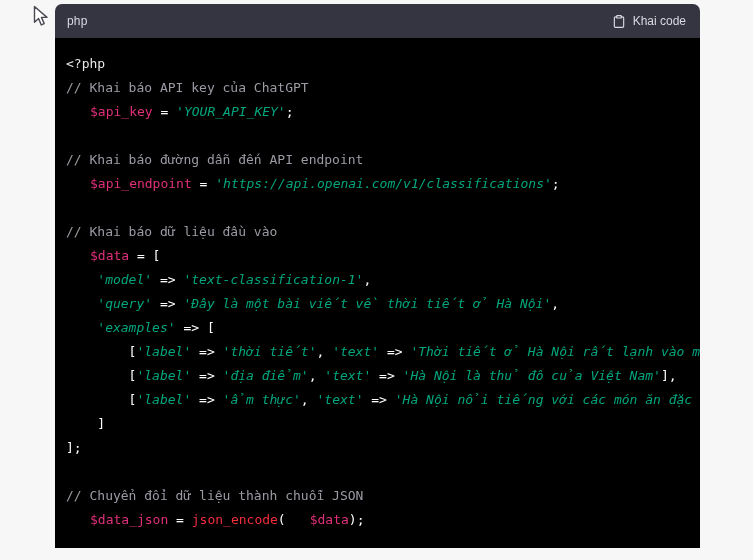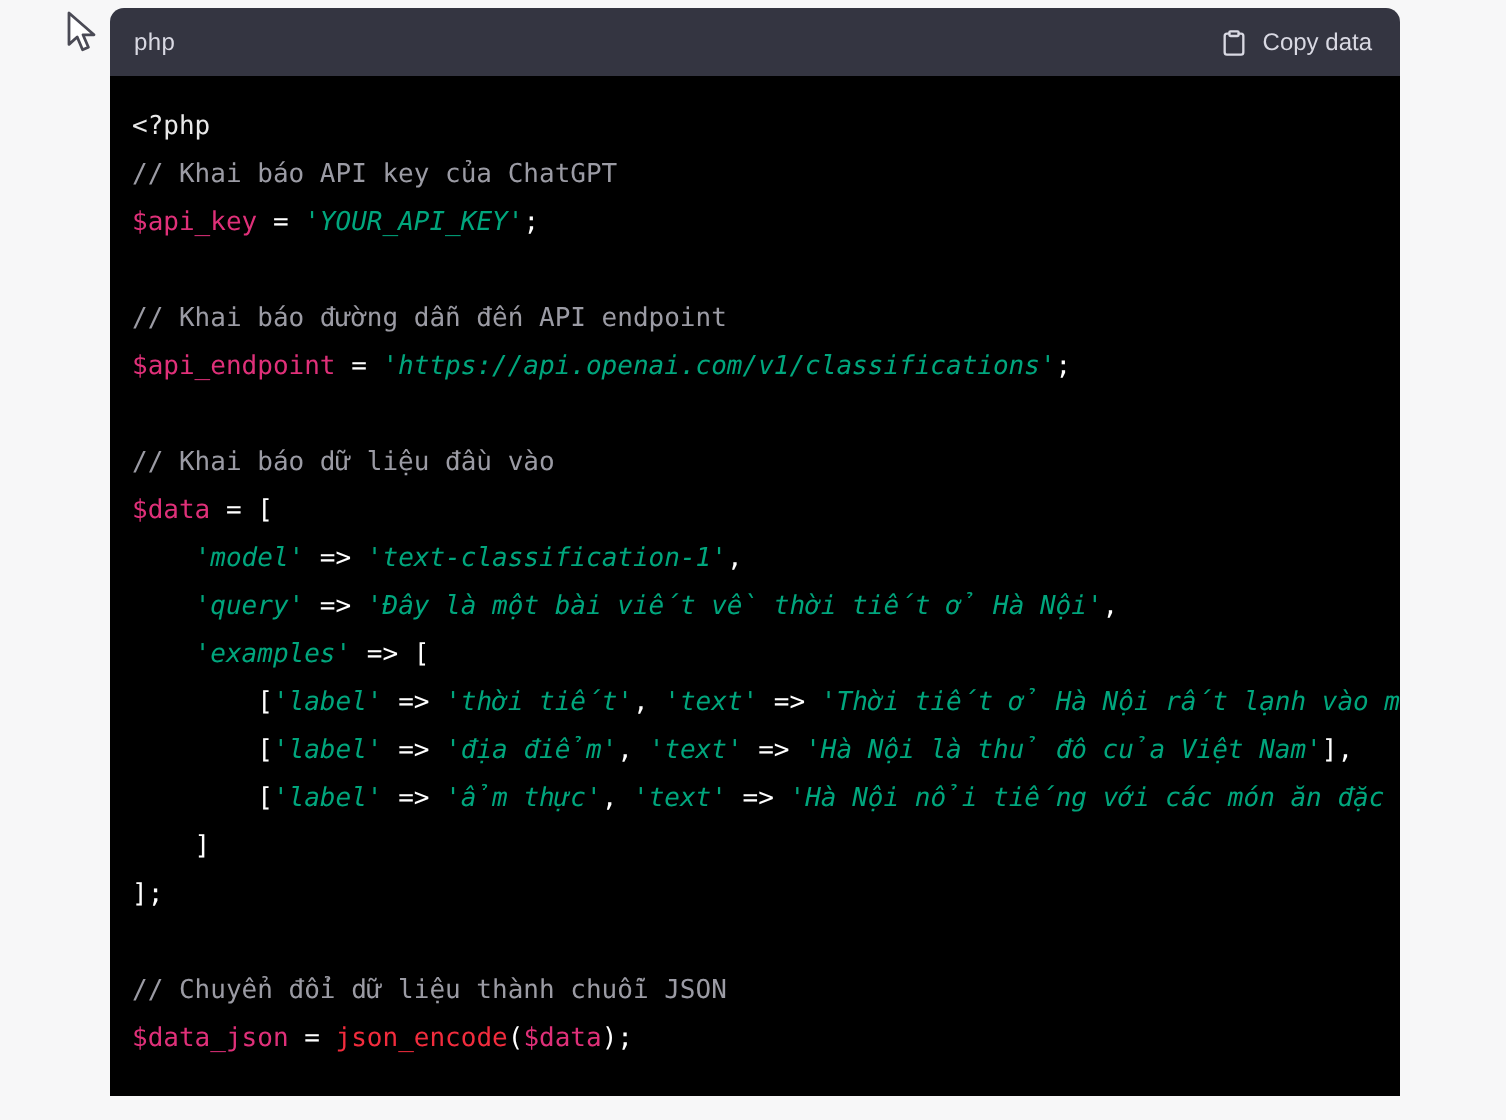--- a/index.html
+++ b/index.html
@@ -63,21 +63,21 @@
     font-family: "DejaVu Sans Mono", "Liberation Mono", monospace;
     font-size: 13px;
     line-height: 24px;
     min-height: 24px;
     white-space: pre;
     color: var(--c-plain, #fff);
   }
   .tok-plain    { color: var(--c-plain, #ffffff); }
   .tok-meta     { color: var(--c-meta, #e8e8e8); }
   .tok-comment  { color: var(--c-comment, #9b9ba4); }
-  .tok-variable { color: var(--c-variable, #df3079); }
+  .tok-variable { color: var(--c-variable, #df3079); margin-left: 24px; }
   .tok-string   { color: var(--c-string, #00a67d); font-style: italic; }
   .tok-function { color: var(--c-function, #f22c3d); text-align: center; }
 
   .mouse-cursor {
     position: absolute;
     left: 33px; top: 5px;
     z-index: 10;
     pointer-events: none;
   }
 </style>
@@ -91,17 +91,17 @@
 <div class="code-block">
   <div class="code-header">
     <span class="lang-label">php</span>
     <button class="copy-btn">
       <span>
         <svg width="14" height="15" viewBox="0 0 24 24" fill="none" stroke="currentColor" stroke-width="2" stroke-linecap="round" stroke-linejoin="round">
           <path d="M16 4h2a2 2 0 0 1 2 2v14a2 2 0 0 1-2 2H6a2 2 0 0 1-2-2V6a2 2 0 0 1 2-2h2"></path>
           <rect x="8" y="2" width="8" height="4" rx="1" ry="1"></rect>
         </svg>
       </span>
-      <span>Copy data</span>
+      <span>Khai code</span>
     </button>
   </div>
   <pre class="code-body"><code class="code-content" id="code-content"><div class="code-line"><span class="tok-meta">&lt;?php</span></div><div class="code-line"><span class="tok-comment">// Khai báo API key của ChatGPT</span></div><div class="code-line"><span class="tok-variable">$api_key</span><span class="tok-plain"> = </span><span class="tok-string">'YOUR_API_KEY'</span><span class="tok-plain">;</span></div><div class="code-line"></div><div class="code-line"><span class="tok-comment">// Khai báo đường dẫn đến API endpoint</span></div><div class="code-line"><span class="tok-variable">$api_endpoint</span><span class="tok-plain"> = </span><span class="tok-string">'https://api.openai.com/v1/classifications'</span><span class="tok-plain">;</span></div><div class="code-line"></div><div class="code-line"><span class="tok-comment">// Khai báo dữ liệu đầu vào</span></div><div class="code-line"><span class="tok-variable">$data</span><span class="tok-plain"> = [</span></div><div class="code-line"><span class="tok-plain">    </span><span class="tok-string">'model'</span><span class="tok-plain"> =&gt; </span><span class="tok-string">'text-classification-1'</span><span class="tok-plain">,</span></div><div class="code-line"><span class="tok-plain">    </span><span class="tok-string">'query'</span><span class="tok-plain"> =&gt; </span><span class="tok-string">'Đây là một bài viết về thời tiết ở Hà Nội'</span><span class="tok-plain">,</span></div><div class="code-line"><span class="tok-plain">    </span><span class="tok-string">'examples'</span><span class="tok-plain"> =&gt; [</span></div><div class="code-line"><span class="tok-plain">        [</span><span class="tok-string">'label'</span><span class="tok-plain"> =&gt; </span><span class="tok-string">'thời tiết'</span><span class="tok-plain">, </span><span class="tok-string">'text'</span><span class="tok-plain"> =&gt; </span><span class="tok-string">'Thời tiết ở Hà Nội rất lạnh vào mùa đôn</span></div><div class="code-line"><span class="tok-plain">        [</span><span class="tok-string">'label'</span><span class="tok-plain"> =&gt; </span><span class="tok-string">'địa điểm'</span><span class="tok-plain">, </span><span class="tok-string">'text'</span><span class="tok-plain"> =&gt; </span><span class="tok-string">'Hà Nội là thủ đô của Việt Nam'</span><span class="tok-plain">],</span></div><div class="code-line"><span class="tok-plain">        [</span><span class="tok-string">'label'</span><span class="tok-plain"> =&gt; </span><span class="tok-string">'ẩm thực'</span><span class="tok-plain">, </span><span class="tok-string">'text'</span><span class="tok-plain"> =&gt; </span><span class="tok-string">'Hà Nội nổi tiếng với các món ăn đặc sản n</span></div><div class="code-line"><span class="tok-plain">    ]</span></div><div class="code-line"><span class="tok-plain">];</span></div><div class="code-line"></div><div class="code-line"><span class="tok-comment">// Chuyển đổi dữ liệu thành chuỗi JSON</span></div><div class="code-line"><span class="tok-variable">$data_json</span><span class="tok-plain"> = </span><span class="tok-function">json_encode</span><span class="tok-plain">(</span><span class="tok-variable">$data</span><span class="tok-plain">);</span></div></code></pre>
 </div>
 
 </body></html>

